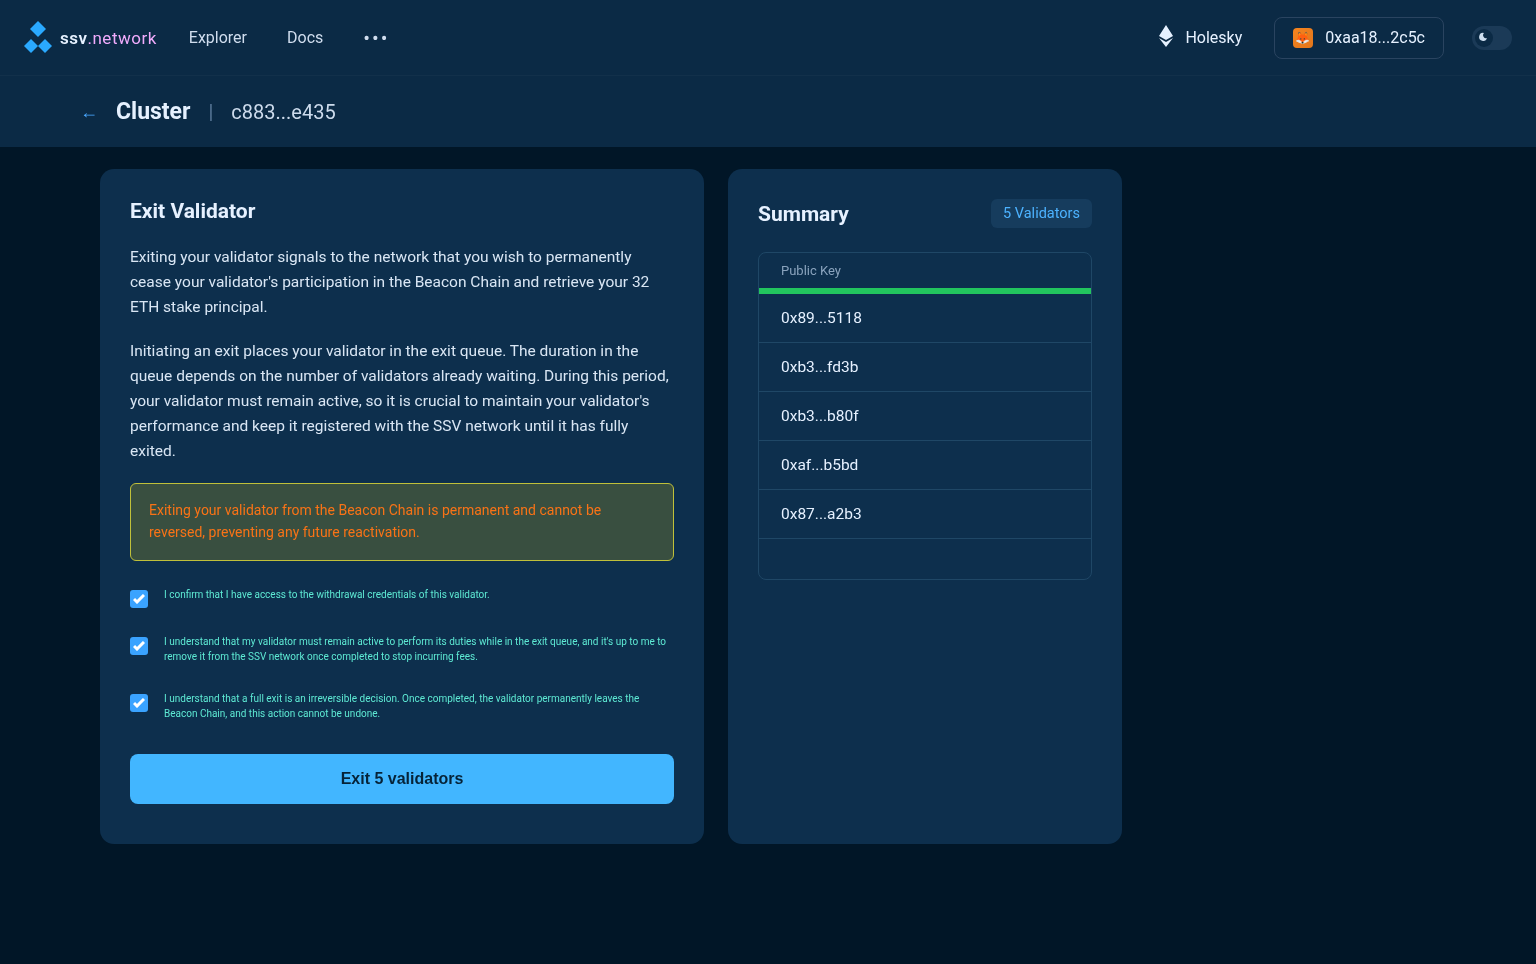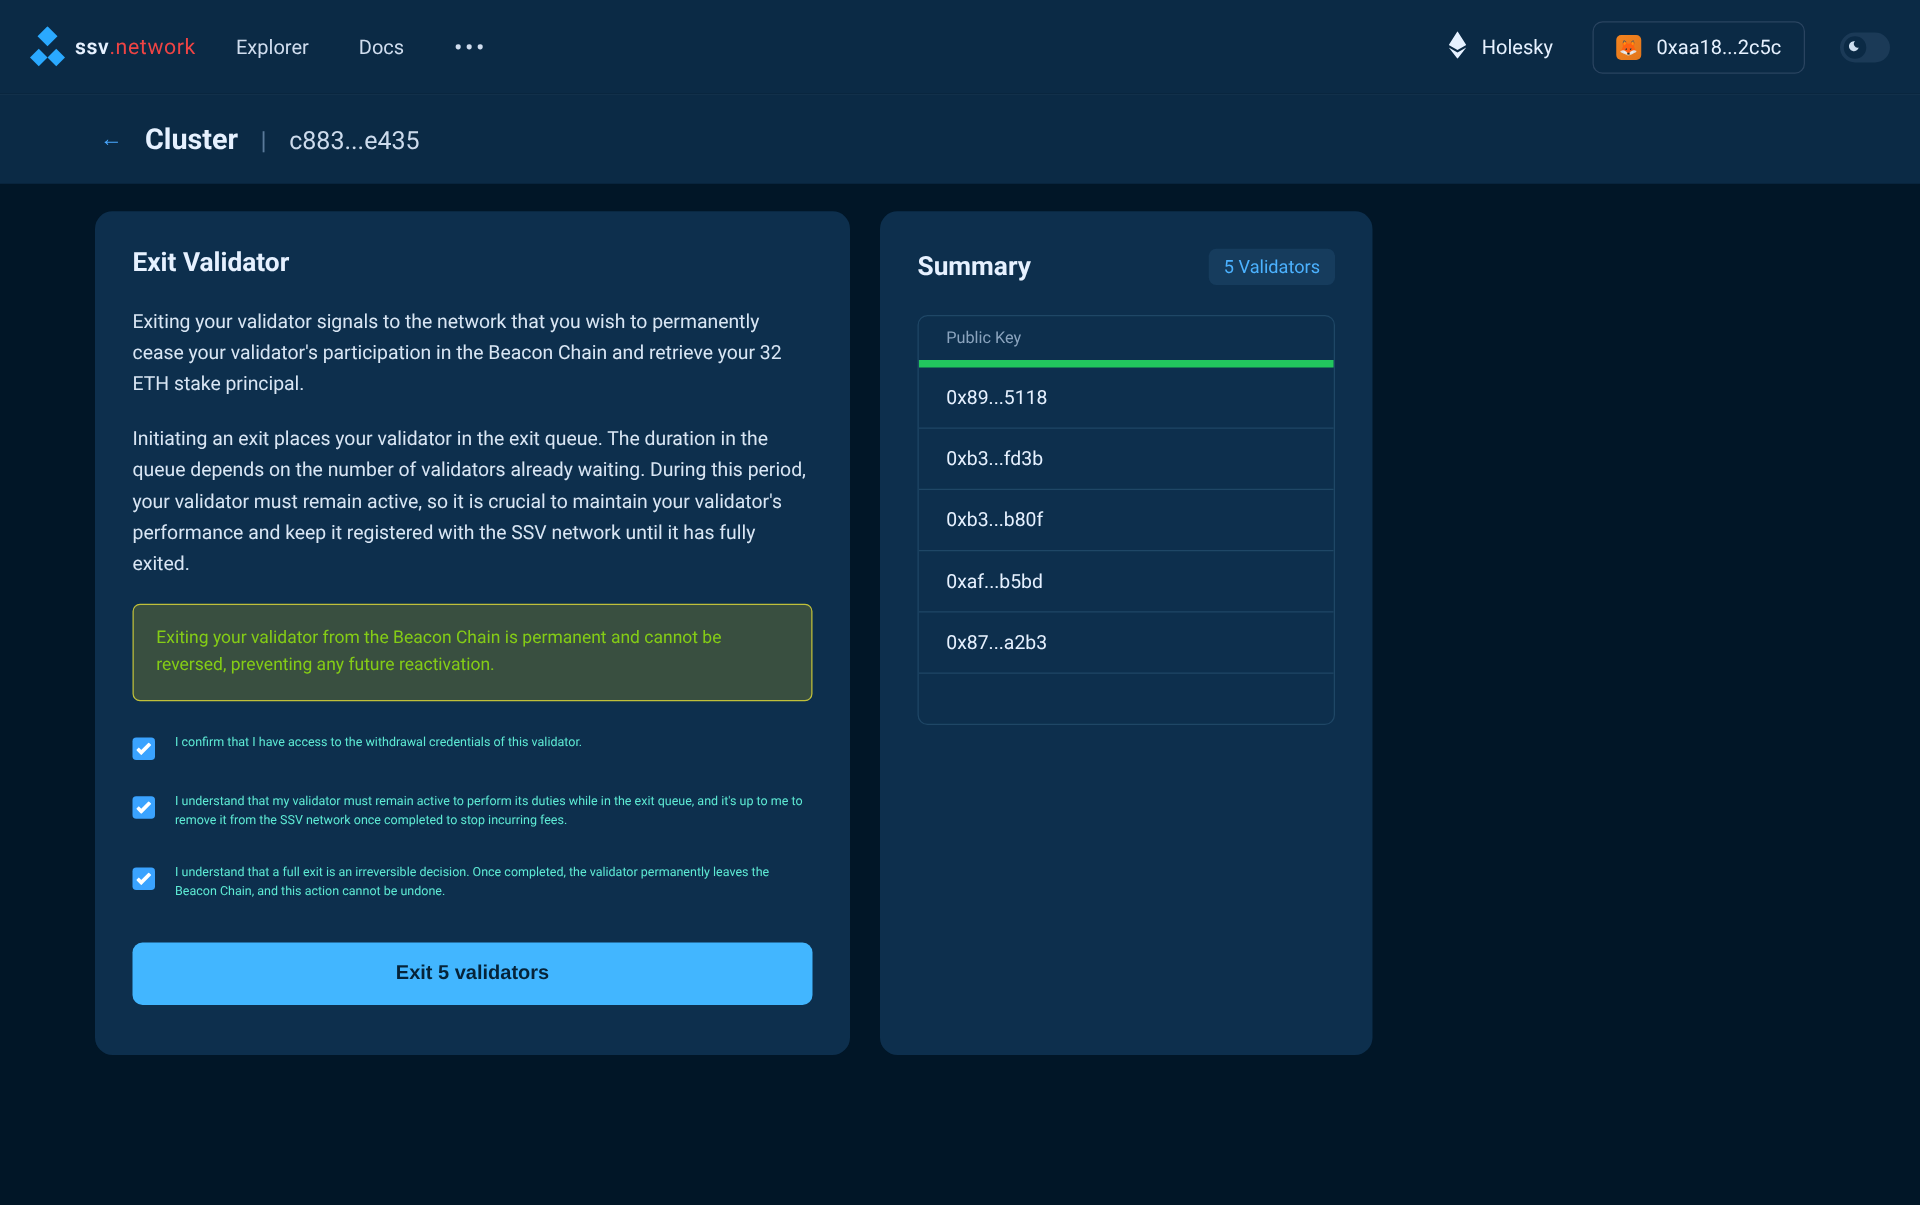--- a/index.html
+++ b/index.html
@@ -15,46 +15,46 @@
   display: flex;
   align-items: center;
   height: 75px;
   padding: 0 24px;
   background: #0b2a45;
   gap: 8px;
 }
 .logo-wrap { display: flex; align-items: center; gap: 8px; margin-right: 24px; }
 .logo-icon svg { display: block; }
 .logo-text { font-size: 17px; font-weight: 600; letter-spacing: .5px; }
-.logo-text .light { font-weight: 400; color: #ef4444; }
+.logo-text .light { font-weight: 400; color: #f0abfc; }
 .nav { display: flex; align-items: center; gap: 40px; }
 .nav-item { font-size: 16px; color: #d0ddee; cursor: pointer; position: relative; padding: 26px 0; }
 .nav-item.active { color: #fff; }
 .nav-item.active::after { content:""; position:absolute; left:0; right:0; bottom:0; height:3px; background:#2a9df4; border-radius:2px;}
 .dots { font-size: 20px; letter-spacing: 2px; color:#d0ddee; cursor:pointer;}
 .spacer { flex: 1; }
 .network { display:flex; align-items:center; gap:12px; font-size:16px; color:#e6f1ff; margin-right:24px;}
 .eth-icon { color:#e6f1ff; }
 .wallet-btn { display:flex; align-items:center; gap:12px; border:1px solid #2a4460; border-radius:8px; padding:10px 18px; cursor:pointer;}
 .wallet-btn .addr { font-size:16px; }
 .fox-icon { width:20px; height:20px; background:linear-gradient(135deg,#f5841f,#e2761b); border-radius:4px; display:flex;align-items:center;justify-content:center;font-size:12px;}
 .theme-toggle { margin-left:20px; width:40px; height:24px; background:#1b3a57; border-radius:12px; position:relative; cursor:pointer;}
 .theme-toggle .knob { position:absolute; left:3px; top:3px; width:18px; height:18px; background:#0b2a45; border-radius:50%; display:flex;align-items:center;justify-content:center;}
 .subhead { display:flex; align-items:center; gap:18px; padding:22px 80px; background:#0b2a45; border-top:1px solid rgba(255,255,255,.03);}
 .back-arrow { color:#4aa8ff; font-size:18px; cursor:pointer;}
 .cluster-title { font-size:23px; font-weight:700; }
 .pipe { color:#5a7a9a; font-size:20px; }
 .cluster-id { font-size:20px; color:#cddbec; }
-.content { display:flex; gap:24px; padding:22px 76px 0; }
+.content { display:flex; gap:24px; padding:22px 100px 0; }
 .card { background:#0d2f4d; border-radius:14px; padding:30px 30px 40px; }
 .card.main { width:604px; }
 .card.side { width:394px; }
 .card-title { font-size:21px; font-weight:700; margin-bottom:22px; }
 .para { font-size:15.5px; line-height:1.6; color:#d9e6f4; margin-bottom:20px;}
-.warning { border:1px solid #c0c03a; background:rgba(140,140,40,.35); border-radius:6px; padding:16px 18px; font-size:14px; line-height:1.55; color:#84cc16; margin-bottom:26px;}
+.warning { border:1px solid #c0c03a; background:rgba(140,140,40,.35); border-radius:6px; padding:16px 18px; font-size:14px; line-height:1.55; color:#f97316; margin-bottom:26px;}
 .check-row { display:flex; gap:16px; margin-bottom:26px; align-items:flex-start;}
 .checkbox { width:18px; height:18px; background:#3aa3ff; border-radius:3px; display:flex; align-items:center; justify-content:center; flex-shrink:0; margin-top:3px; cursor:pointer;}
 .checkbox svg { stroke:#fff; stroke-width:3; fill:none;}
 .check-text { font-size:10px; line-height:1.55; color:#5eead4;}
 .exit-btn { width:100%; background:#42b6ff; color:#062338; font-weight:600; font-size:16px; padding:16px; border:none; border-radius:8px; cursor:pointer; margin-top:6px;}
 .summary-head { display:flex; justify-content:space-between; align-items:center; margin-bottom:24px;gap:40px;}
 .summary-title { font-size:21px; font-weight:700;}
 .vcount-badge { background:#163c5d; color:#4cb2ff; font-size:14.5px; padding:6px 12px; border-radius:6px;}
 .vtable { border:1px solid #1f4766; border-radius:8px; overflow:hidden;}
 .vtable-head { padding:10px 22px; font-size:13px; color:#8aa3bd; border-bottom:6px solid #22c55e;}

